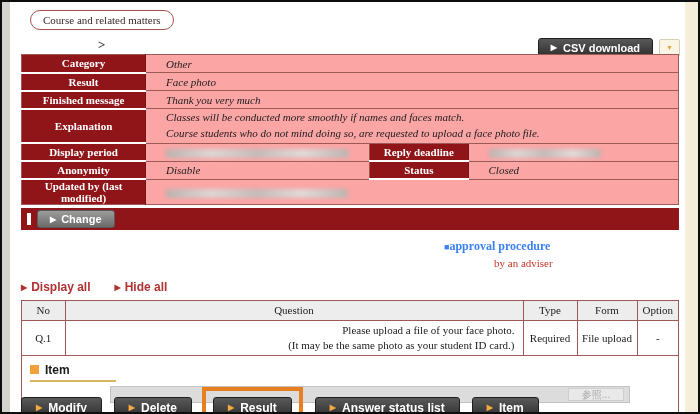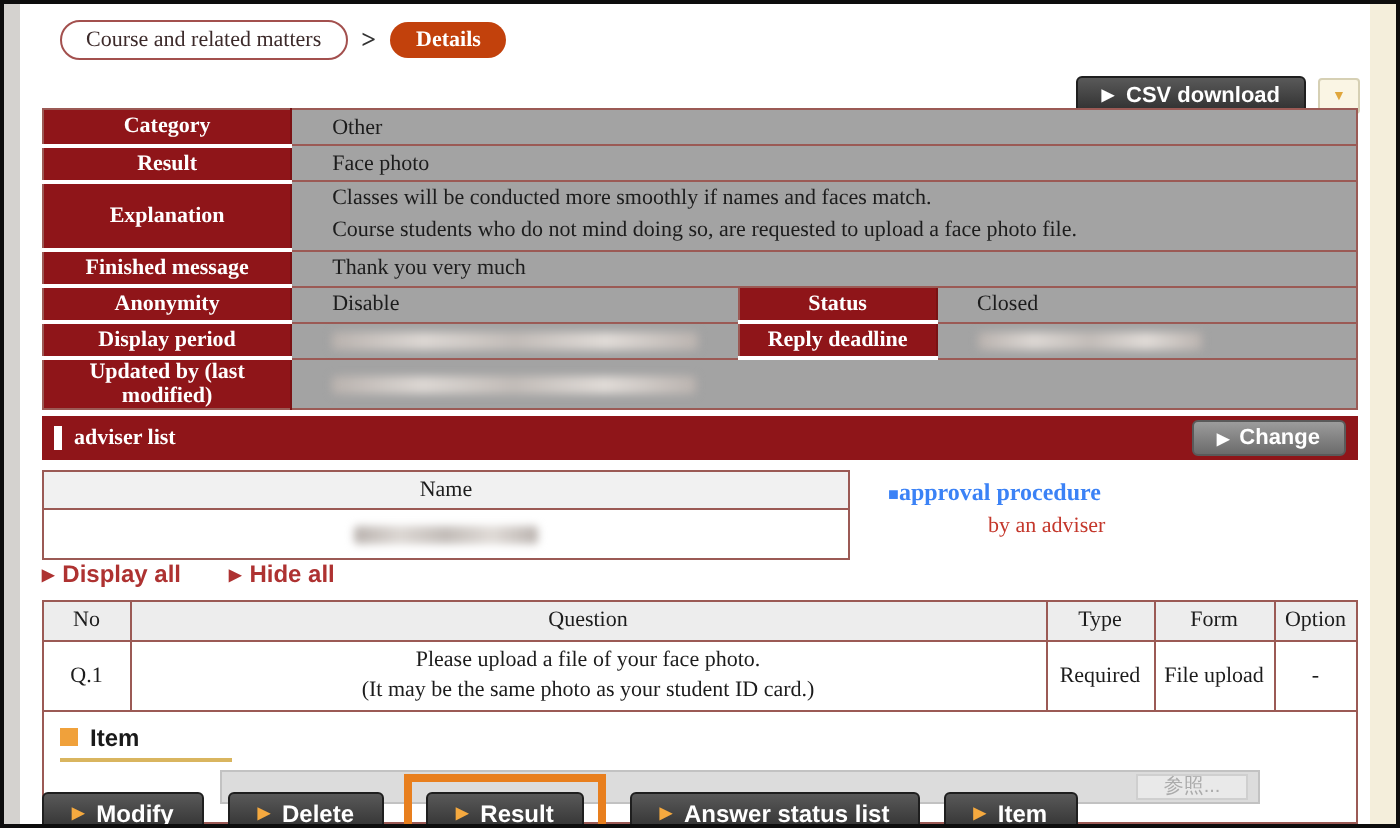--- a/index.html
+++ b/index.html
@@ -5,21 +5,21 @@
   * { margin:0; padding:0; box-sizing:border-box; }
   body { background:#fff; font-family:"Liberation Serif", serif; }
   .page {
     position:relative; width:700px; height:414px;
     border:2px solid #0d0d0d; background:#ffffff; overflow:hidden;
   }
   .left-strip  { position:absolute; left:0; top:0; bottom:0; width:8px; background:#d4d2cf; }
   .right-strip { position:absolute; right:0; top:0; bottom:0; width:13px; background:#f4eedb; }
 
   
-  .breadcrumb { position:absolute; left:28px; top:8px; display:flex; align-items:center; gap:7px; }
+  .breadcrumb { position:absolute; left:28px; top:8px; display:flex; align-items:center; gap:7px;flex-direction:column; }
   .crumb-root {
     border:1px solid #a3504e; border-radius:11px; background:#fff;
     font:11px "Liberation Serif", serif; color:#3c2a2a; padding:3px 12px;
   }
   .crumb-sep { font:bold 13px "Liberation Serif", serif; color:#333; }
   .crumb-current {
     background:#c2410c; color:#fff; border-radius:10px;
     font:bold 11px "Liberation Serif", serif; padding:3px 13px;
   }
 
@@ -38,21 +38,21 @@
 
   
   table { border-collapse:collapse; }
   .details-table { position:absolute; left:19px; top:52px; width:658px; border:1px solid #9b5a55; background:#fff; }
   .details-table td { font-size:11px; color:#1c1c1c; height:18px; }
   .details-table td.lbl {
     background:#8f1519; color:#fff; font-weight:bold; text-align:center;
     border-bottom:2px solid #fff; border-right:1px solid #7a1214;
   }
   .details-table tr:last-child td.lbl { border-bottom:none; }
-  .details-table td.val { border-bottom:1px solid #9b5a55; padding:1px 20px; background:#a3a3a3; }
+  .details-table td.val { border-bottom:1px solid #9b5a55; padding:1px 20px; background:#fca5a5;font-style:italic; }
   .details-table tr:last-child td.val { border-bottom:none; }
   .details-table td.lbl2 { border-left:1px solid #9b5a55; }
   .exp-line { line-height:1.45; }
 
   .blur {
     display:inline-block; height:9px; border-radius:2px; vertical-align:middle;
     background:linear-gradient(90deg,#b9b2ae,#dcd7d3,#c2bcb8,#e0dbd7,#bab3af);
     filter:blur(2px);
   }
 
@@ -90,21 +90,21 @@
 
   
   .question-box { position:absolute; left:19px; top:298px; width:658px; border:1px solid #9b5a55; background:#fff; }
   .q-table { width:100%; }
   .q-table th, .q-table td { border-left:1px solid #9b5a55; font-size:11px; color:#1c1c1c; }
   .q-table th:first-child, .q-table td:first-child { border-left:none; }
   .q-table th {
     background:#ededed; font-weight:normal; height:19px; border-bottom:1px solid #9b5a55; text-align:center;
   }
   .q-table td { border-bottom:1px solid #9b5a55; height:33px; text-align:center; }
-  .q-table td.q-text { text-align:center; padding:2px 8px; line-height:1.4;margin-top:27px; }
+  .q-table td.q-text { text-align:right; padding:2px 8px; line-height:1.4;margin-top:27px; }
 
   
   .item-area { padding:4px 8px 9px 8px; }
   .item-label { display:inline-flex; align-items:center; gap:6px; border-bottom:2px solid #d9b55f; padding:0 46px 3px 0; }
   .item-sq { width:9px; height:9px; background:#f0a13b; }
   .item-text { font:bold 12px "Liberation Sans", sans-serif; color:#1a1a1a; }
   .file-row { margin:4px 0 0 80px; }
   .file-field { position:relative; width:520px; height:17px; background:#dcdcdc; border:1px solid #c2c2c2; }
   .browse-btn {
     position:absolute; right:5px; top:1px; width:56px; height:13px;
@@ -153,68 +153,57 @@
     <tbody>
         <tr>
       <td class="lbl">Category</td>
       <td class="val" colspan="3">Other</td>
     </tr>
     <tr>
       <td class="lbl">Result</td>
       <td class="val" colspan="3">Face photo</td>
     </tr>
     <tr>
+      <td class="lbl">Finished message</td>
+      <td class="val" colspan="3">Thank you very much</td>
+    </tr>
+    <tr>
       <td class="lbl">Explanation</td>
       <td class="val" colspan="3">
         <div class="exp-line">Classes will be conducted more smoothly if names and faces match.</div>
         <div class="exp-line">Course students who do not mind doing so, are requested to upload a face photo file.</div>
       </td>
     </tr>
     <tr>
-      <td class="lbl">Finished message</td>
-      <td class="val" colspan="3">Thank you very much</td>
+      <td class="lbl">Display period</td>
+      <td class="val"><span class="blur" style="width:183px"></span></td>
+      <td class="lbl lbl2">Reply deadline</td>
+      <td class="val"><span class="blur" style="width:112px"></span></td>
     </tr>
     <tr>
       <td class="lbl">Anonymity</td>
       <td class="val">Disable</td>
       <td class="lbl lbl2">Status</td>
       <td class="val">Closed</td>
     </tr>
     <tr>
-      <td class="lbl">Display period</td>
-      <td class="val"><span class="blur" style="width:183px"></span></td>
-      <td class="lbl lbl2">Reply deadline</td>
-      <td class="val"><span class="blur" style="width:112px"></span></td>
-    </tr>
-    <tr>
       <td class="lbl">Updated by (last modified)</td>
       <td class="val" colspan="3"><span class="blur" style="width:182px"></span></td>
     </tr>
   </tbody>
     </table>
 
   <div class="adviser-bar">
     <span class="adviser-tick"></span>
-    <span class="adviser-title">adviser list</span>
     <button class="btn-change">
       <span class="arr">▶</span>
       <span>Change</span>
     </button>
   </div>
 
-  <table class="name-table">
-    <tbody>
-        <tr>
-      <th>Name</th>
-    </tr>
-    <tr>
-      <td><span class="blur" style="width:92px"></span></td>
-    </tr>
-  </tbody>
-    </table>
 
   <div class="approval">
     <div class="approval-head"><span class="sq">■</span><span>approval procedure</span></div>
     <div class="approval-detail">by an adviser</div>
   </div>
 
   <div class="links-row">
     <span class="red-link">
       <span class="arr">▶</span>
       <span>Display all</span>

